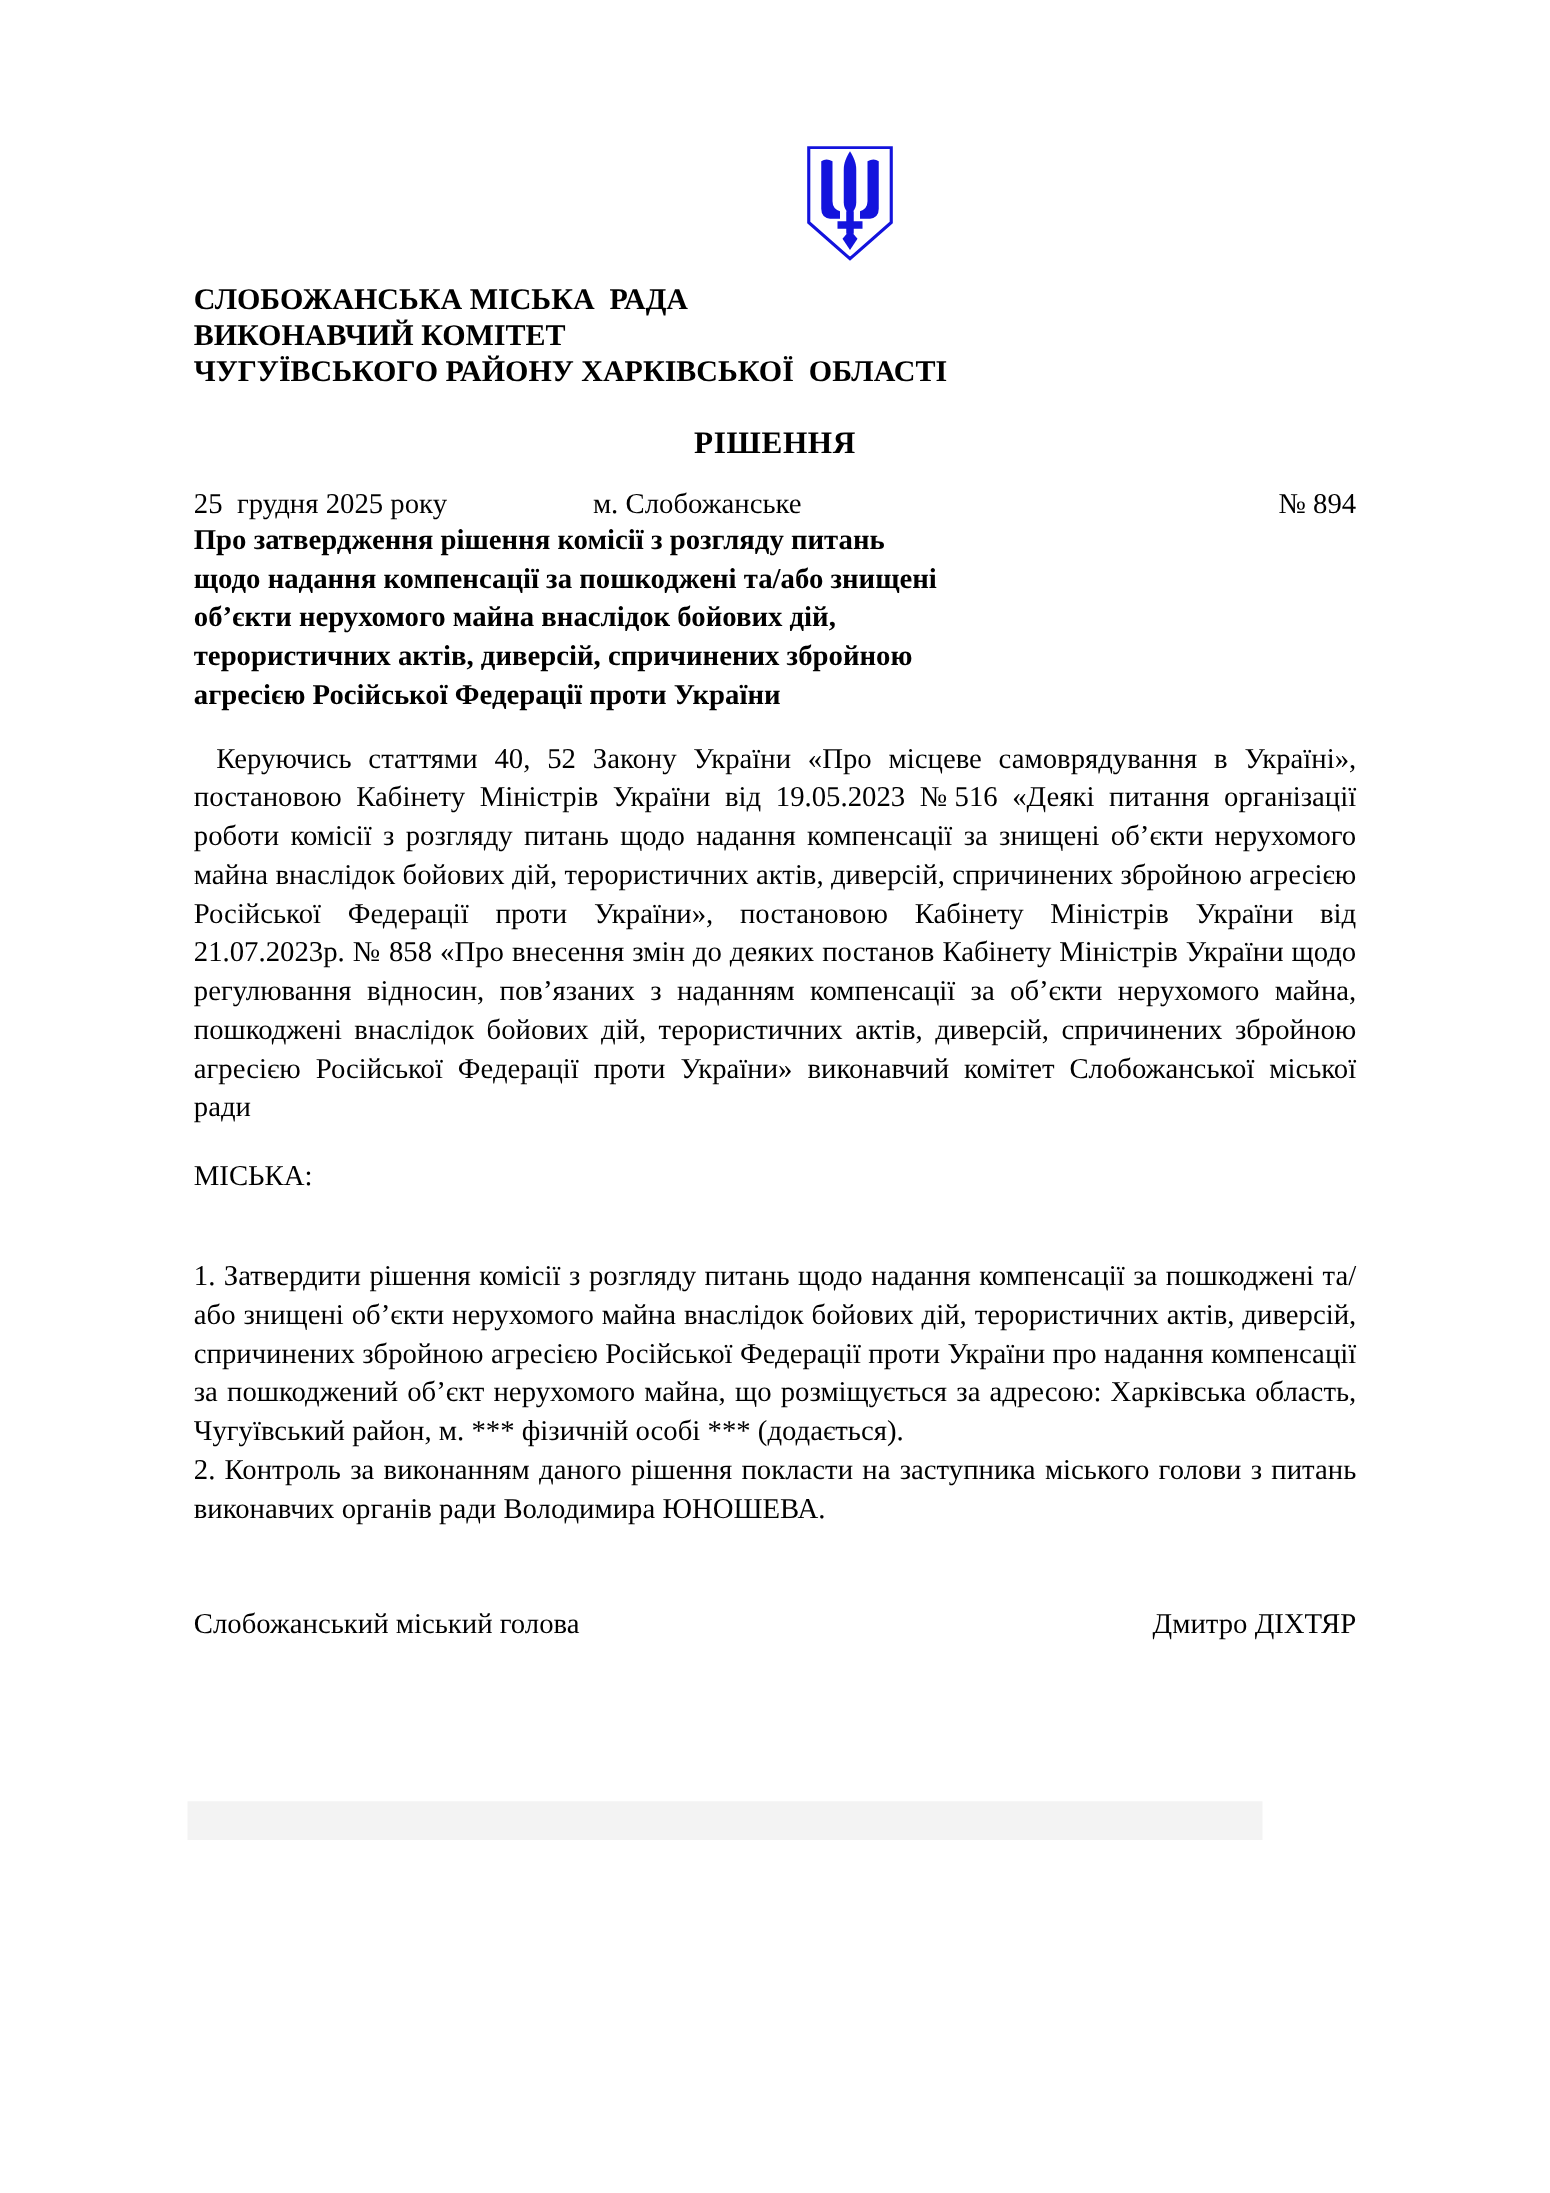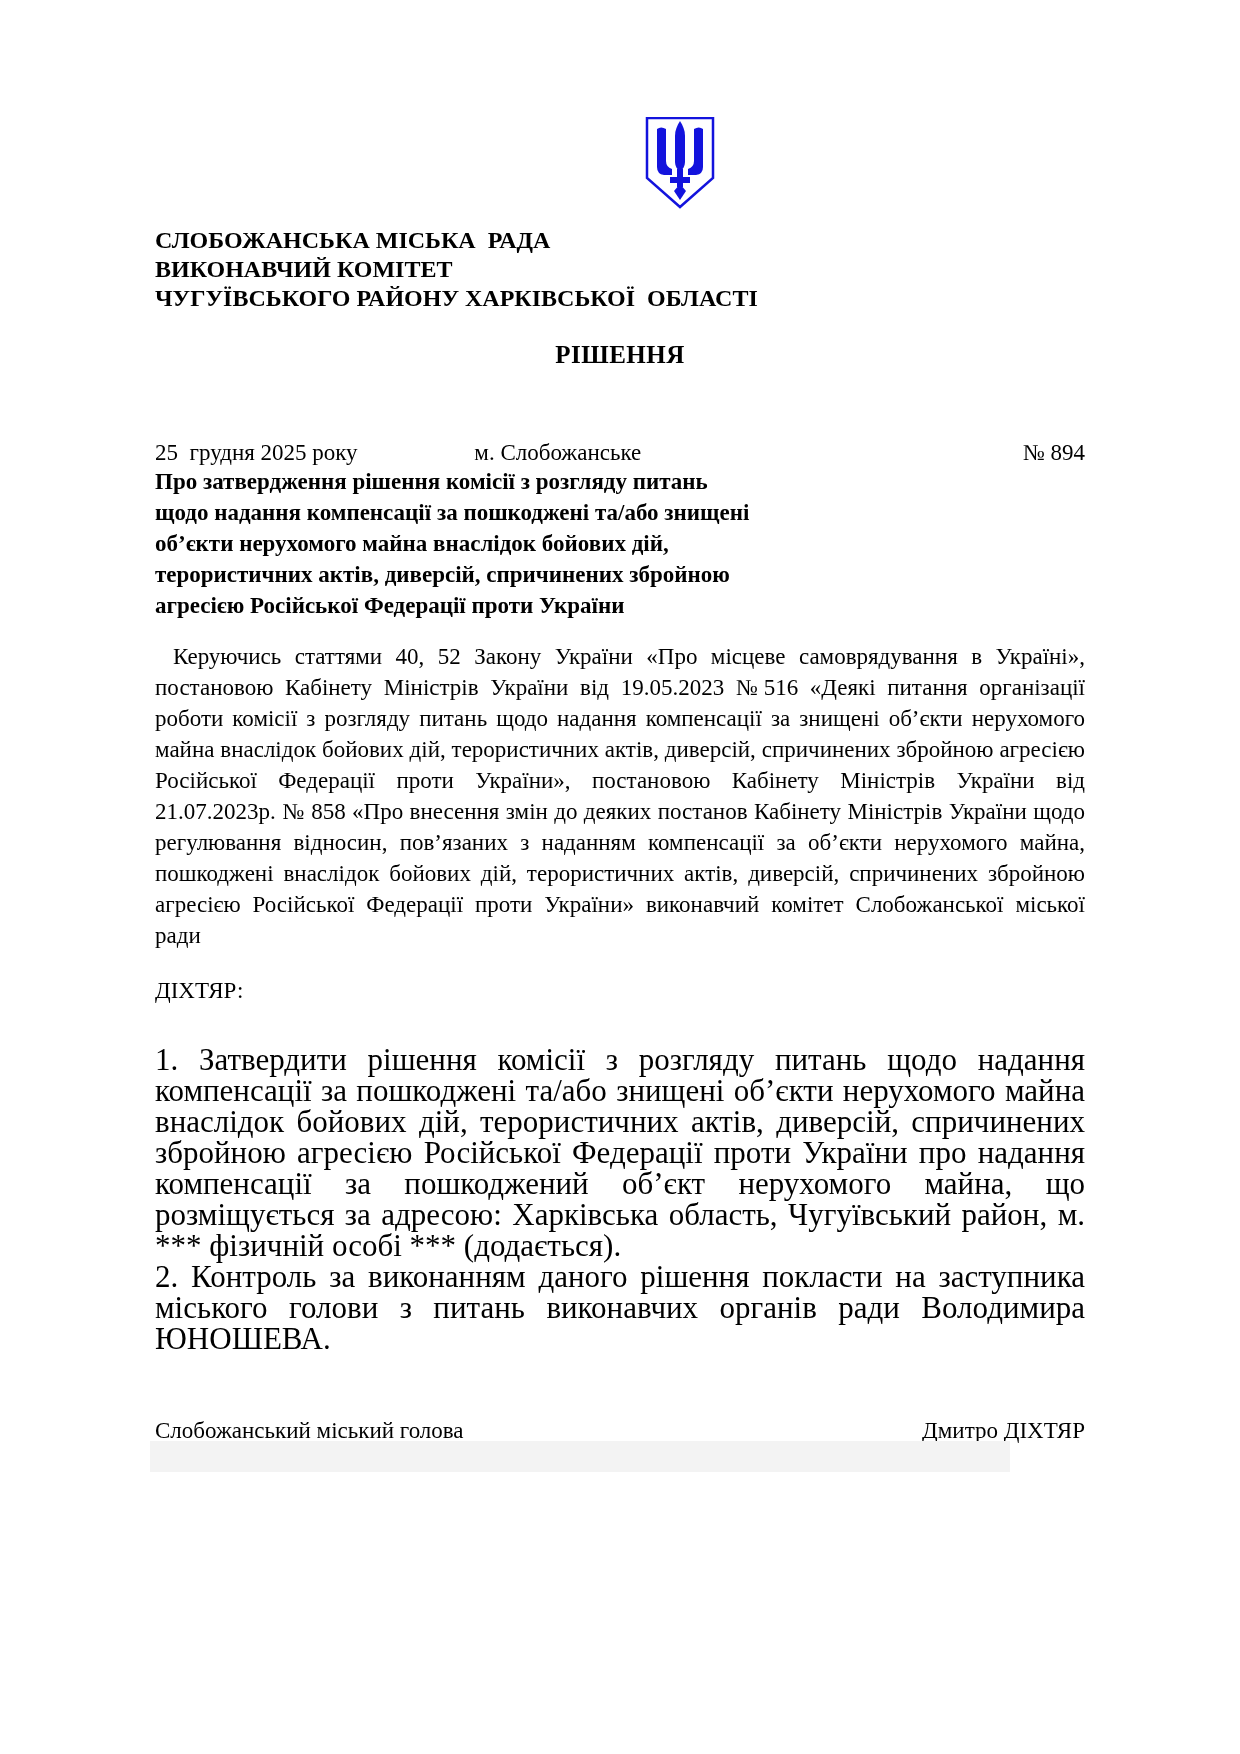--- a/index.html
+++ b/index.html
@@ -33,21 +33,21 @@
   }
   .org-header div { white-space: pre; }
   .doc-type {
     margin-top: 28px;
     text-align: center;
     font-weight: bold;
     font-size: 25px;
     letter-spacing: 0.5px;
   }
   .date-row {
-    margin-top: 70px;
+    margin-top: 20px;
     display: flex;
     font-size: 23px;
     line-height: 27px;
     gap: 28px;
   }
   .date-row .left   { flex: 1 1 0; text-align: left;  white-space: pre; }
   .date-row .center { flex: 1 1 0; text-align: left; white-space: pre; }
   .date-row .right  { flex: 1 1 0; text-align: right; white-space: pre; }
   .subject {
     font-weight: bold;
@@ -61,22 +61,22 @@
     line-height: 31px;
     text-align: justify;
     text-indent: 18px;
   }
   .resolved {
     margin-top: 26px;
     font-size: 23px;
     line-height: 27px;
   }
   .items {
-    margin-top: 40px;
-    font-size: 31px;
+    margin-top: 51px;
+    font-size: 23px;
     line-height: 31px;
     text-align: justify;
   }
   .items p { margin: 0; }
   .signature-row {
     margin-top: 63px;
     display: flex;
     justify-content: space-between;
     font-size: 23px;
     line-height: 27px;
@@ -122,21 +122,21 @@
     </div>
 
     <div class="subject">Про затвердження рішення комісії з розгляду питань
 щодо надання компенсації за пошкоджені та/або знищені
 об’єкти нерухомого майна внаслідок бойових дій,
 терористичних актів, диверсій, спричинених збройною
 агресією Російської Федерації проти України</div>
 
     <div class="preamble">Керуючись статтями 40, 52 Закону України «Про місцеве самоврядування в Україні», постановою Кабінету Міністрів України від 19.05.2023 №516 «Деякі питання організації роботи комісії з розгляду питань щодо надання компенсації за знищені об’єкти нерухомого майна внаслідок бойових дій, терористичних актів, диверсій, спричинених збройною агресією Російської Федерації проти України», постановою Кабінету Міністрів України від 21.07.2023р. № 858 «Про внесення змін до деяких постанов Кабінету Міністрів України щодо регулювання відносин, пов’язаних з наданням компенсації за об’єкти нерухомого майна, пошкоджені внаслідок бойових дій, терористичних актів, диверсій, спричинених збройною агресією Російської Федерації проти України» виконавчий комітет Слобожанської міської ради</div>
 
-    <div class="resolved">ДІХТЯР:</div>
+    <div class="resolved">МІСЬКА:</div>
 
     <div class="items">
       <p>1. Затвердити рішення комісії з розгляду питань щодо надання компенсації за пошкоджені та/або знищені об’єкти нерухомого майна внаслідок бойових дій, терористичних актів, диверсій, спричинених збройною агресією Російської Федерації проти України про надання компенсації за пошкоджений об’єкт нерухомого майна, що розміщується за адресою: Харківська область, Чугуївський район, м. *** фізичній особі *** (додається).</p>
       <p>2. Контроль за виконанням даного рішення покласти на заступника міського голови з питань виконавчих органів ради Володимира ЮНОШЕВА.</p>
     </div>
 
     <div class="signature-row">
       <span>Слобожанський міський голова</span>
       <span>Дмитро ДІХТЯР</span>
     </div>

